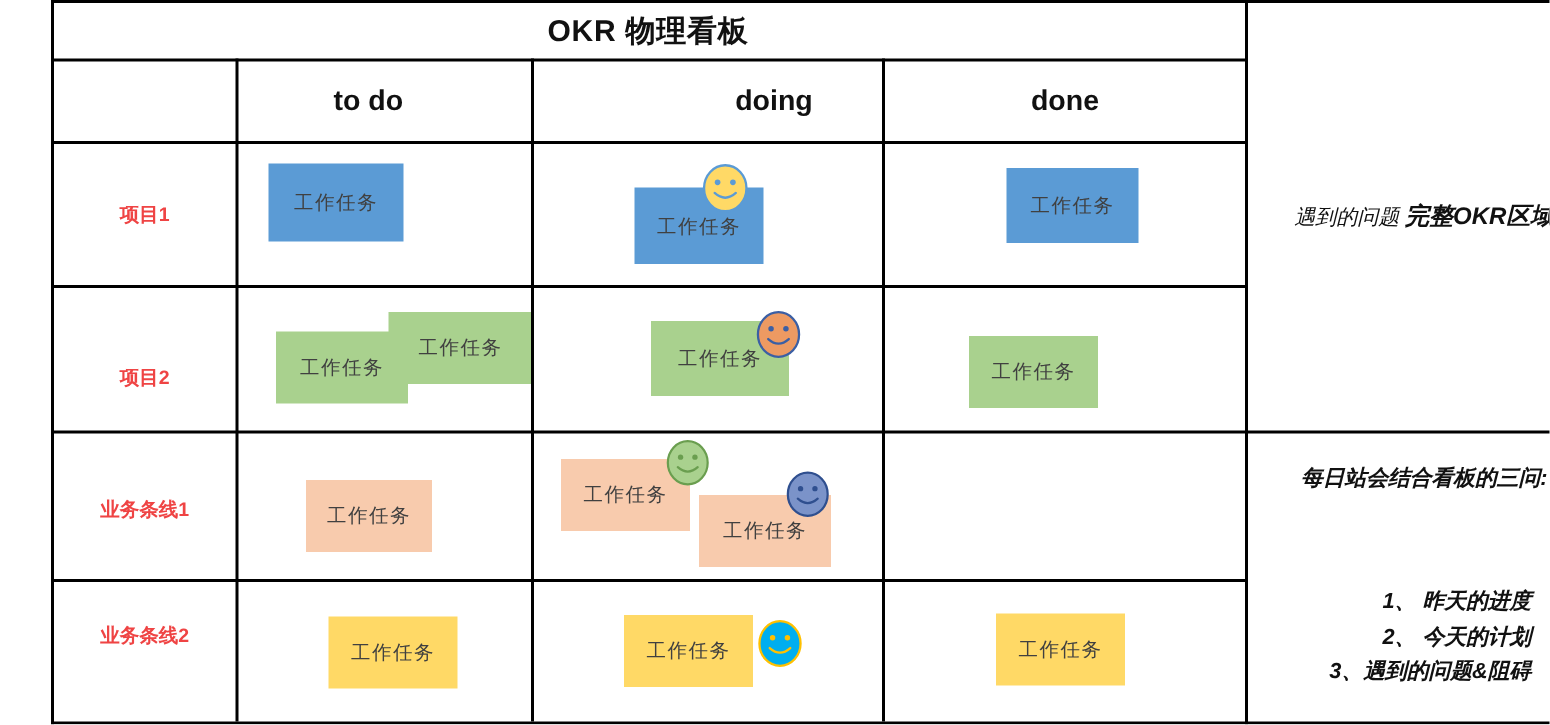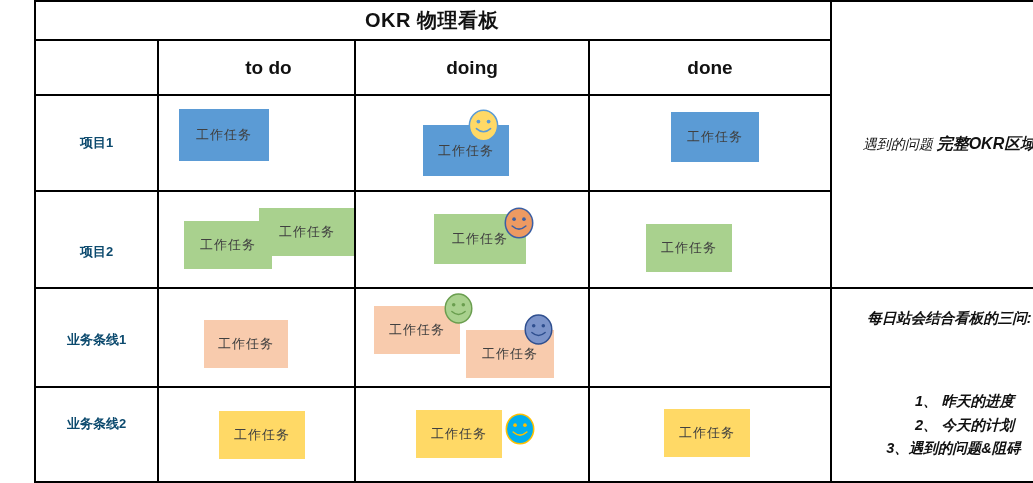--- a/index.html
+++ b/index.html
@@ -59,21 +59,21 @@
   
   .row-label {
     position: absolute;
     left: 2px;
     width: 121px;
     display: flex;
     align-items: center;
     justify-content: center;
     font-size: 13px;
     font-weight: bold;
-    color: #0c4a6e;
+    color: #ef4444;
   }
 
   
   .card {
     position: absolute;
     display: flex;
     align-items: center;
     justify-content: center;
     color: #404040;
     font-size: 13px;
@@ -115,21 +115,21 @@
     color: #111111;
     margin-bottom: 14px;
     align-self: center;
   }
   .side-q-list {
     font-style: italic;
     font-weight: bold;
     font-size: 14.5px;
     color: #111111;
     line-height: 1.62;
-    text-align: center;
+    text-align: right;
   }
   .side-q-list .qrow {
     display: block;
     white-space: nowrap;
   }
   .q1 { padding-left: 30px; }
   .q2 { padding-left: 30px; }
   .q3 { padding-left: 8px; }
 
   
@@ -149,22 +149,22 @@
     letter-spacing: 1px;
   }
 </style>
 </head>
 <body>
 
 <div id="board">
 
   <div class="board-title">OKR 物理看板</div>
 
-  <div class="col-head" id="head-todo" style="left:137px; width:195px;">to do</div>
-  <div class="col-head" id="head-doing" style="left:322px; width:232px;">doing</div>
+  <div class="col-head" id="head-todo" style="left:114px; width:195px;">to do</div>
+  <div class="col-head" id="head-doing" style="left:322px; width:232px;padding-left:44px;">doing</div>
   <div class="col-head" id="head-done" style="left:556px; width:240px;">done</div>
 
   <div class="row-label" style="top:96px;  height:94px;">项目1</div>
   <div class="row-label" style="top:204px; height:95px;">项目2</div>
   <div class="row-label" style="top:291px; height:97px;">业务条线1</div>
   <div class="row-label" style="top:388px; height:71px;">业务条线2</div>
 
   <div id="cards-layer">
       <div class="card" style="left: 145px; top: 109px; width: 90px; height: 52px; background: rgb(91, 155, 213);">
         <span>工作任务</span>

